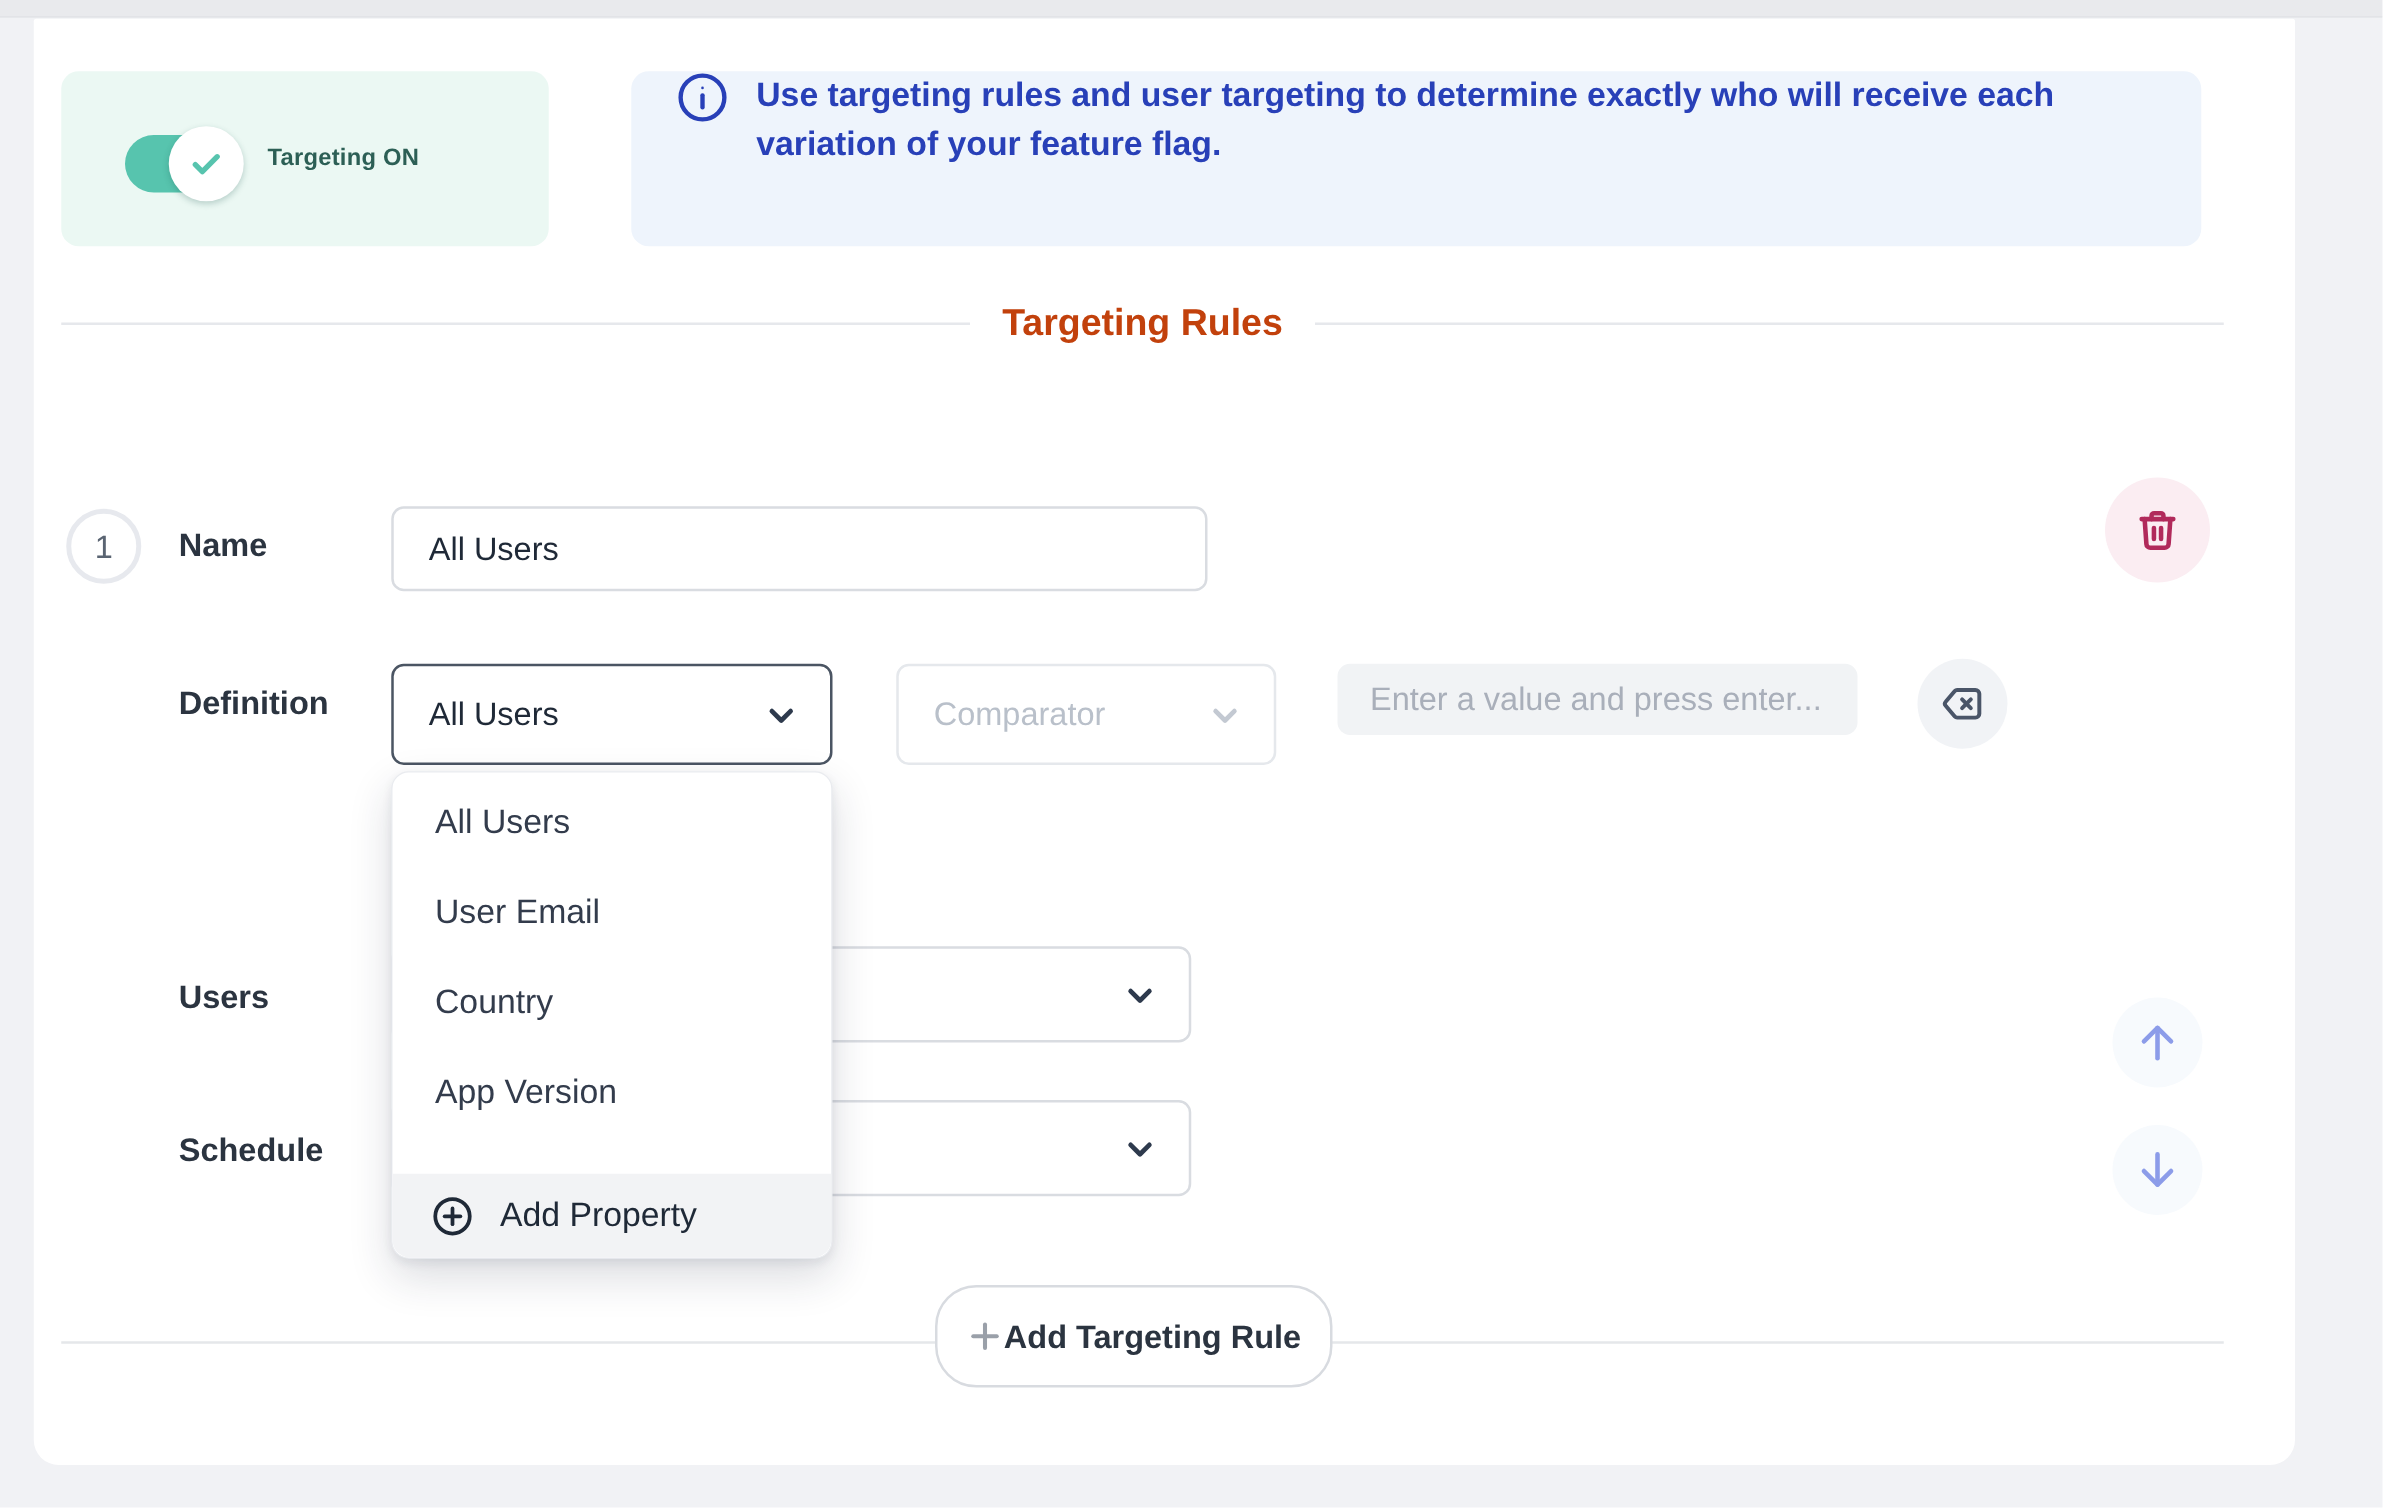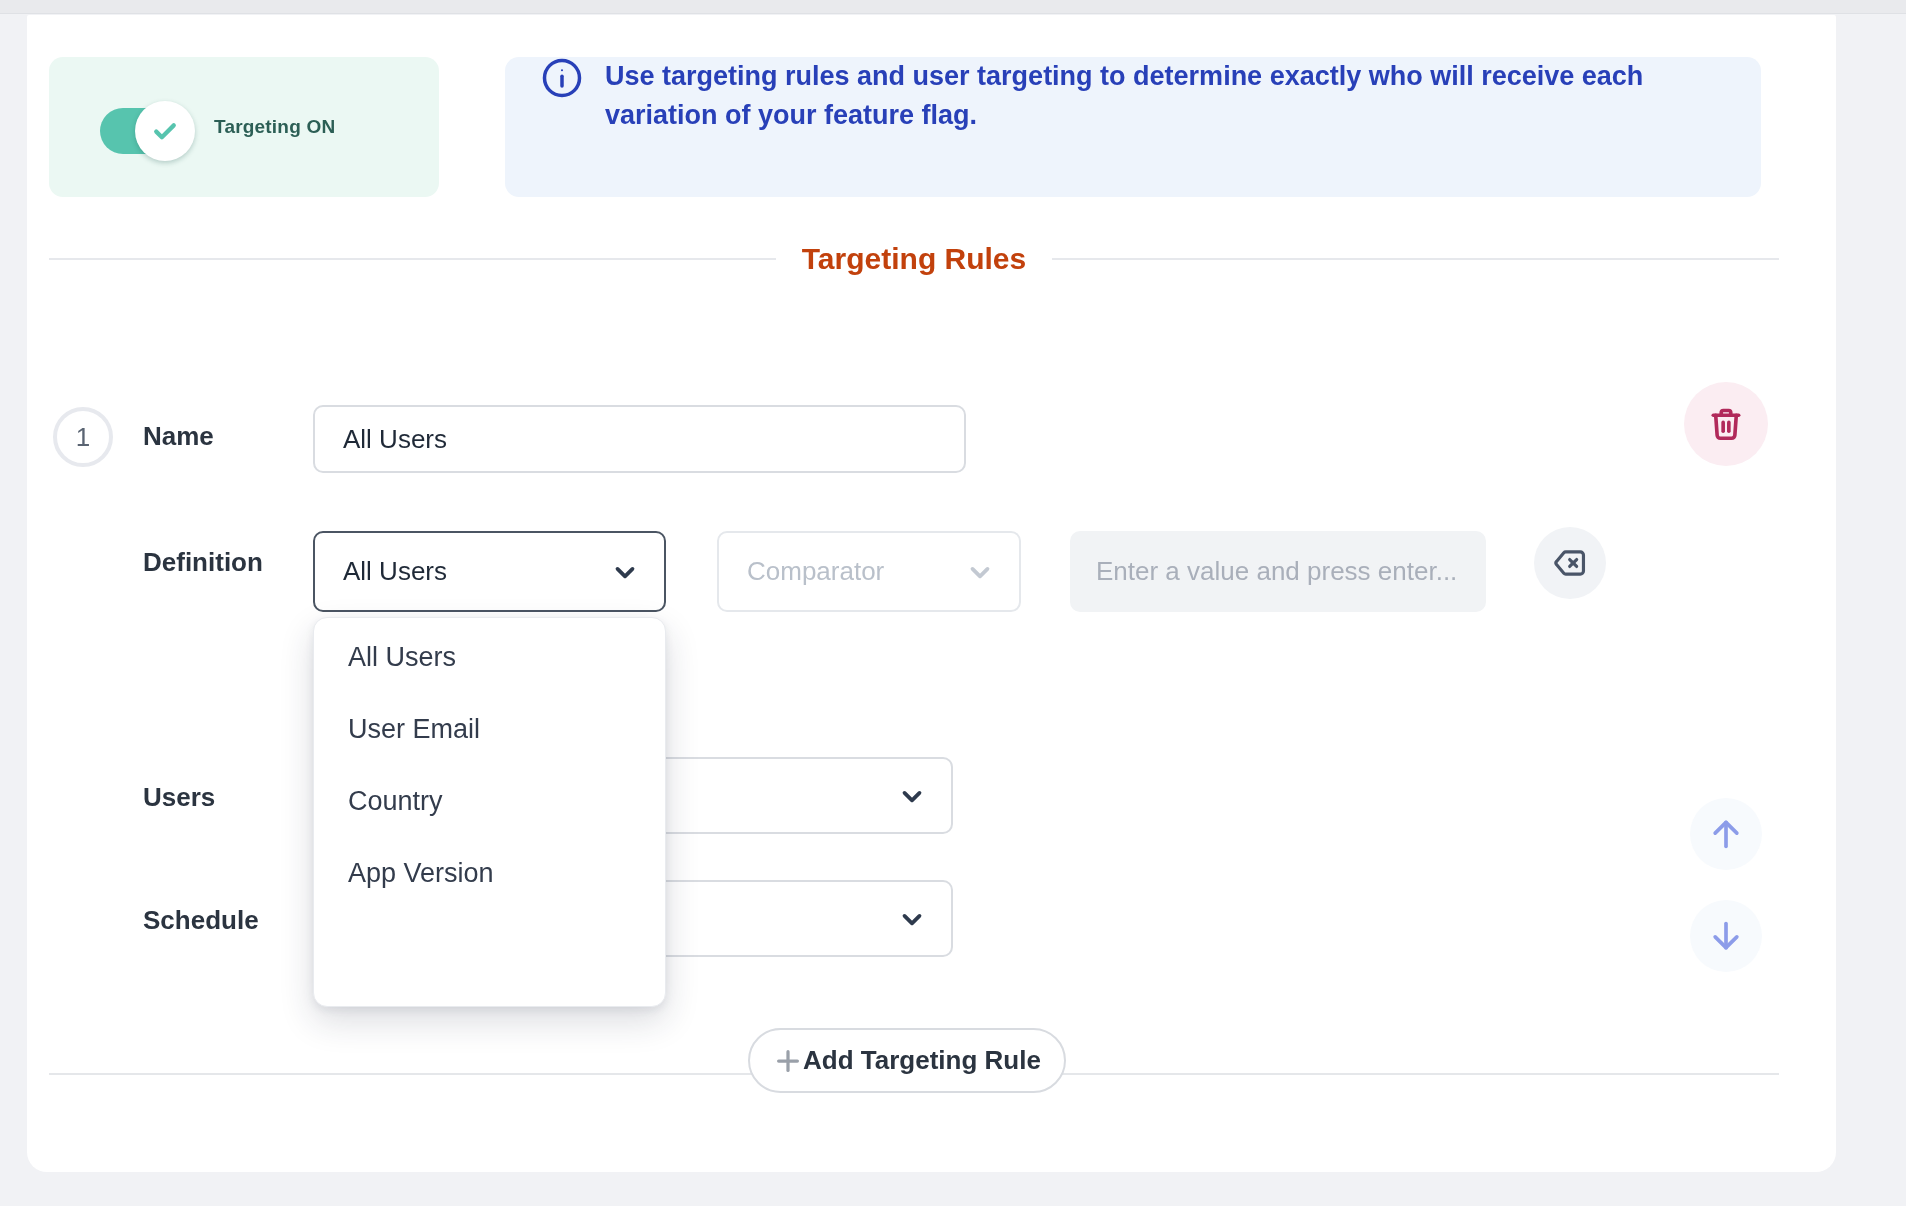--- a/index.html
+++ b/index.html
@@ -52,42 +52,42 @@
 
   .select { display:flex; align-items:center; justify-content:space-between; background:#fff;
     border:2px solid #D9DCE1; border-radius:10px; padding:0 24px 0 28px; cursor:pointer; }
   .select .val { font-size:26px; color:#1F2937; }
   .sel-definition { left:313px; top:531px; width:353px; height:81px; border-color:#4B5563; z-index:5; }
   .sel-comparator { left:717px; top:531px; width:304px; height:81px; border-color:#E5E8EC; cursor:default;align-items:center; }
   .sel-comparator .val { color:#B9C0CA; }
   .sel-serve { left:313px; top:757px; width:640px; height:77px; }
   .sel-schedule { left:313px; top:880px; width:640px; height:77px; }
 
-  .value-input { left:1070px; top:531px; width:416px; height:81px; background:#F1F3F5; border:none; border-radius:10px;
+  .value-input { left:1070px; top:531px; width:416px; height:57px; background:#F1F3F5; border:none; border-radius:10px;
     font-size:26px; color:#4B5563; padding:0 26px; outline:none; }
   .value-input::placeholder { color:#A9AFBA; }
 
   .icon-btn { border-radius:50%; display:flex; align-items:center; justify-content:center; cursor:pointer; }
   .btn-clear { left:1534px; top:527px; width:72px; height:72px; background:#F1F3F6; color:#4A5568; }
   .btn-delete { left:1684px; top:382px; width:84px; height:84px; background:#FBEDF2; color:#B12A5B; }
   .btn-up { left:1690px; top:798px; width:72px; height:72px; background:#F7FAFD; color:#8C9CE9; }
   .btn-down { left:1690px; top:900px; width:72px; height:72px; background:#F7FAFD; color:#8C9CE9; }
 
   
   .menu { left:313px; top:617px; width:353px; height:390px; background:#fff; border:1px solid #E9EBEF; border-radius:14px;
     box-shadow:0 14px 34px rgba(30,40,60,.16), 0 3px 8px rgba(30,40,60,.08); z-index:20; overflow:hidden; }
   .menu-list { position:absolute; inset:0 0 67px 0; overflow:hidden; }
   .menu-item { height:72px; display:flex; align-items:center; padding-left:34px; font-size:27px; color:#333C4C; cursor:pointer; }
   .menu-item:first-child { margin-top:3px; }
   .menu-add { position:absolute; left:0; right:0; bottom:0; height:67px; background:#F2F3F5; display:flex; align-items:center;
     gap:20px; padding-left:30px; font-size:27px; font-weight:500; color:#1F2937; cursor:pointer; border-radius:0 0 14px 14px; }
 
   
   .footer-line { left:49px; top:1073px; width:1730px; height:2px; background:#E5E7EA; }
-  .add-rule-btn { left:748px; top:1028px; width:318px; height:65px; background:#fff; border:2px solid #D8DBE0; border-radius:33px;
+  .add-rule-btn { left:748px; top:1028px; width:318px; height:82px; background:#fff; border:2px solid #D8DBE0; border-radius:33px;
     display:flex; align-items:center; justify-content:center; cursor:pointer; z-index:3; }
   .add-rule-btn .lbl { font-size:26px; font-weight:700; color:#2B3440; }
 
   svg { display:block; }
 </style>
 </head>
 <body>
 
 <div class="abs topstrip"></div>
 <div class="abs card"></div>
@@ -208,20 +208,30 @@
   </span>
 </div>
 
 <div class="abs menu">
   <div class="menu-list">
     <div class="menu-item">All Users</div>
     <div class="menu-item">User Email</div>
     <div class="menu-item">Country</div>
     <div class="menu-item">App Version</div>
   </div>
+  <div class="menu-add">
+    <span>
+      <svg width="36" height="36" viewBox="0 0 24 24" fill="none" stroke="#1F2937" stroke-width="2" stroke-linecap="round">
+          <circle cx="12" cy="12" r="9.2"></circle>
+          <line x1="12" y1="7.8" x2="12" y2="16.2"></line>
+          <line x1="7.8" y1="12" x2="16.2" y2="12"></line>
+        </svg>
+    </span>
+    <span>Add Property</span>
+  </div>
 </div>
 
 <div class="abs footer-line"></div>
 <div class="abs add-rule-btn">
   <span>
     <svg width="30" height="30" viewBox="0 0 24 24" fill="none" stroke="#9AA0A9" stroke-width="2.6" stroke-linecap="round">
         <line x1="12" y1="4.5" x2="12" y2="19.5"></line>
         <line x1="4.5" y1="12" x2="19.5" y2="12"></line>
       </svg>
   </span>

